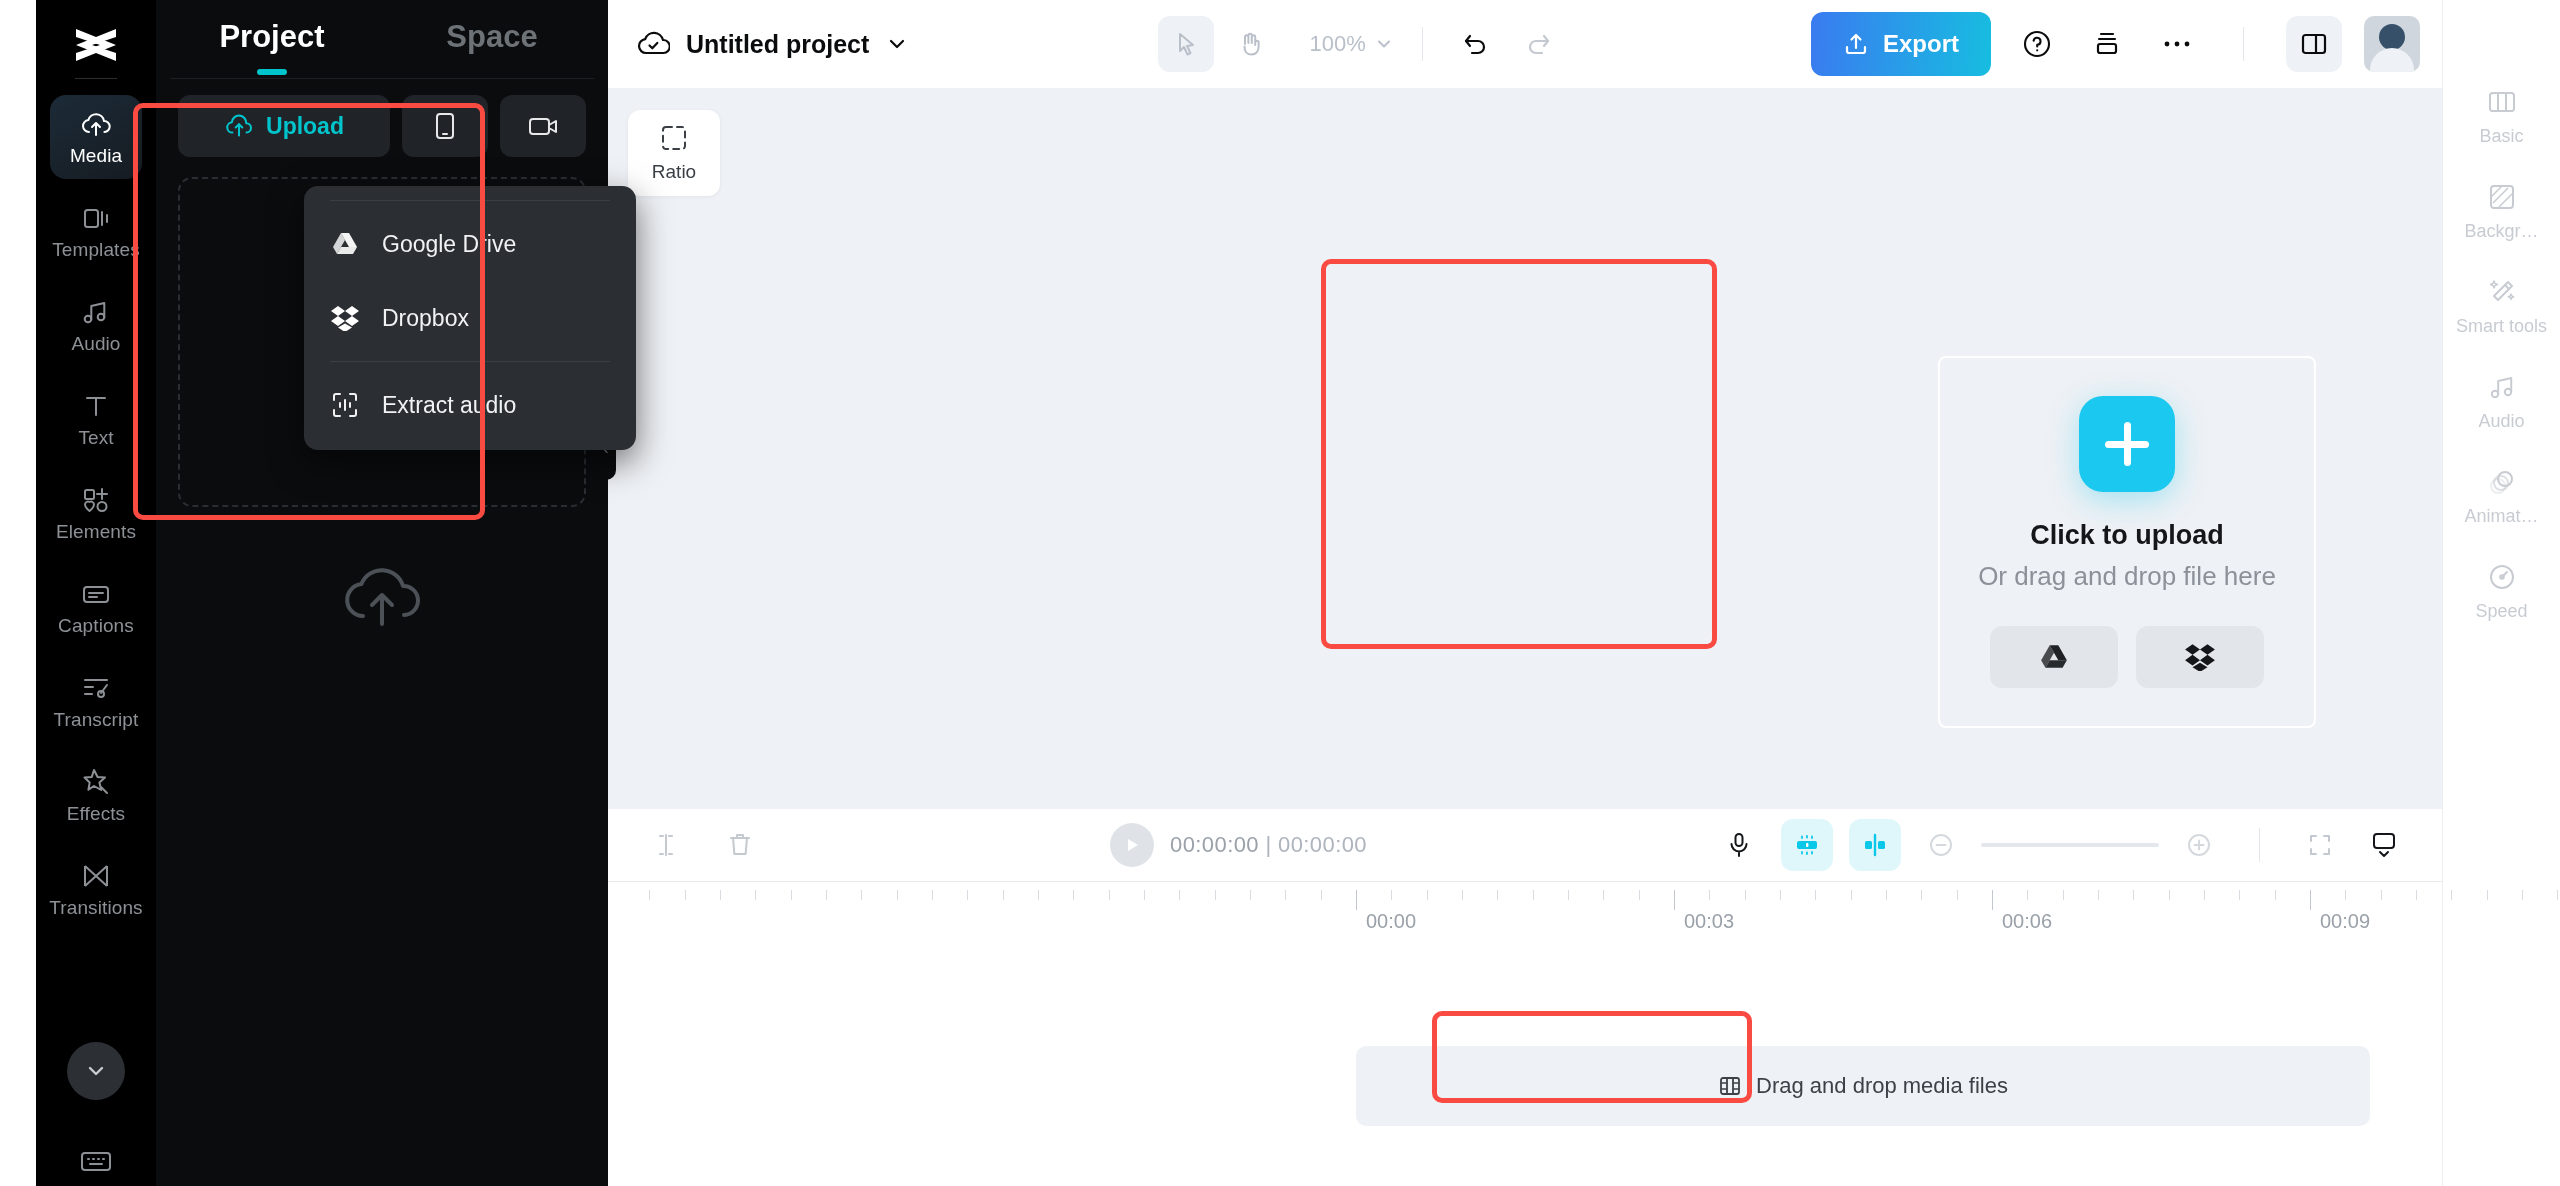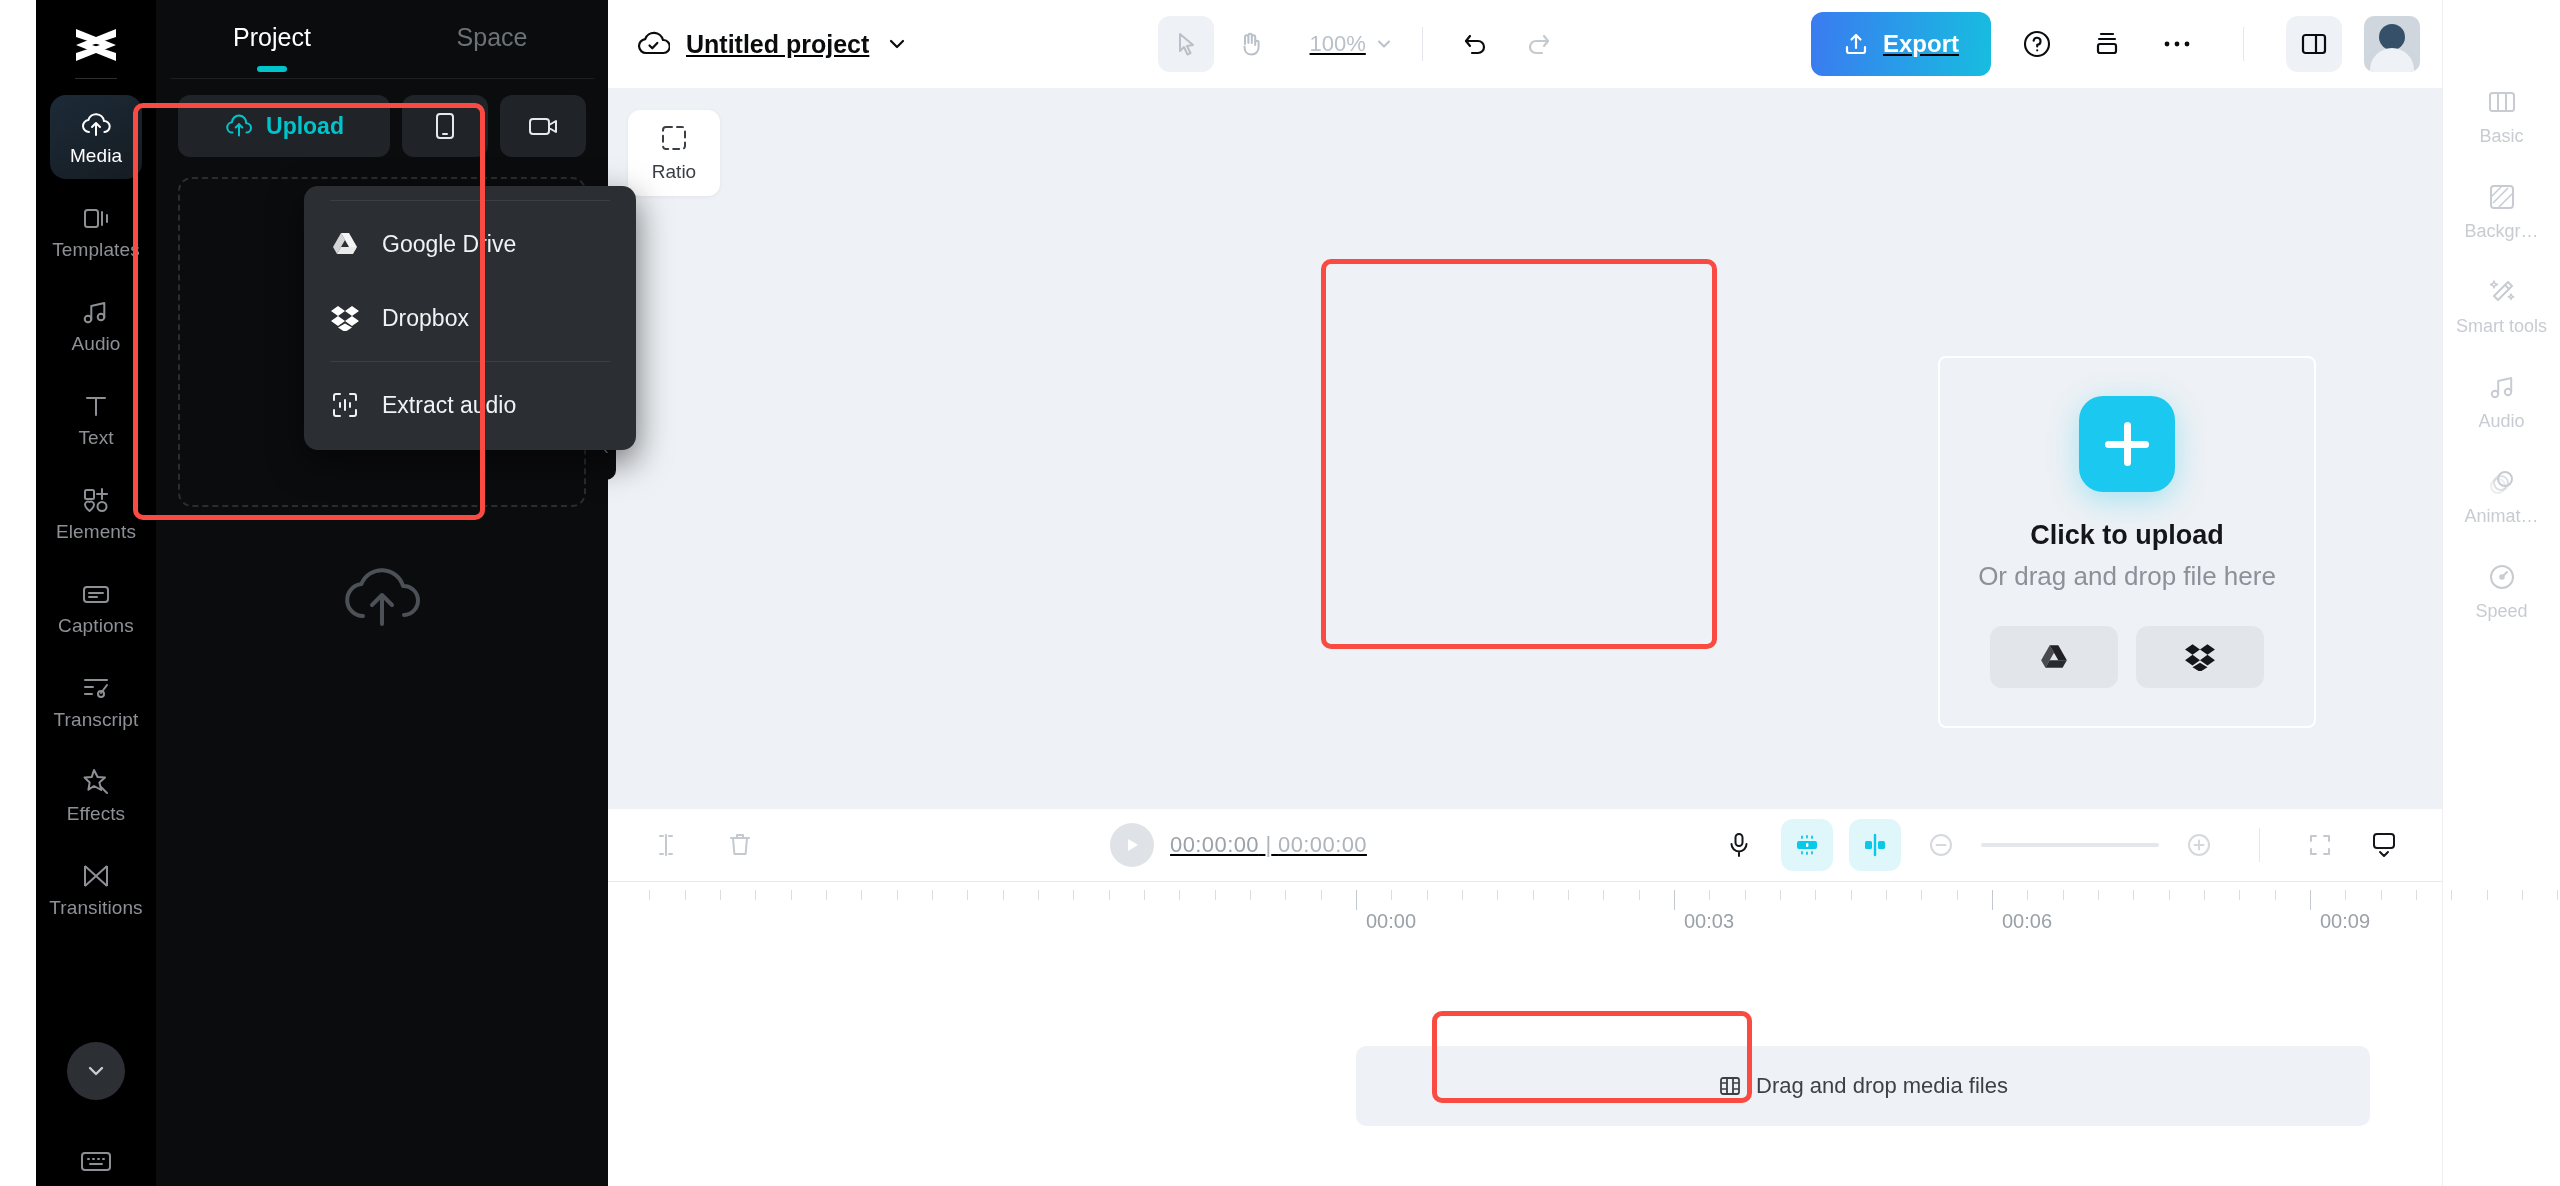--- a/index.html
+++ b/index.html
@@ -40,21 +40,21 @@
   .rail-kbd { position: absolute; bottom: 12px; left: 0; width: 120px;
      display: flex; justify-content: center; color: #8d9196; }
 
   
   .panel {
     width: 452px; flex: 0 0 452px; height: 1186px; background: #0b0c0e;
     position: relative; display: flex; flex-direction: column;
   }
   .panel-tabs { height: 78px; display: flex; align-items: center; padding: 0 6px;
      position: relative; }
-  .panel-tab { flex: 1; text-align: center; font-size: 25px; font-weight: normal;
+  .panel-tab { flex: 1; text-align: center; font-size: 31px; font-weight: bold;
      color: #6d7277; cursor: pointer; position: relative; padding-bottom: 4px; }
   .panel-tab.active { color: #ffffff; }
   .panel-tab.active::after { content:""; position: absolute; left: 50%; bottom: -16px;
      transform: translateX(-50%); width: 30px; height: 6px; border-radius: 3px;
      background: #00c4cc; }
   .panel-divider { height: 1px; background: #1d1f22; margin: 0 14px; }
 
   .uploadbar { display: flex; gap: 12px; padding: 16px 22px 0 22px; }
   .ubtn {
     background: #202327; border-radius: 12px; height: 62px;
@@ -90,21 +90,21 @@
 
   
   .hl { position: absolute; border: 5px solid #fa4b42; border-radius: 10px;
      pointer-events: none; z-index: 60; }
   #hl-upload { left: 133px; top: 103px; width: 352px; height: 417px; }
   #hl-canvas { left: 1321px; top: 259px; width: 396px; height: 390px; }
   #hl-drop   { left: 1432px; top: 1011px; width: 320px; height: 92px; }
 
   
   .main { flex: 1 1 auto; height: 1149px; display: flex; flex-direction: column;
-     background: #737373; min-width: 0; text-decoration: underline; }
+     background: #737373; min-width: 0; }
 
   .topbar { height: 88px; flex: 0 0 88px; display: flex; align-items: center;
      padding: 0 22px 0 28px; background: #fff; }
   .proj { display: flex; align-items: center; gap: 16px; }
   .proj-name { font-size: 25px; font-weight: bold; color: #0b0c0e; }
   .topbar-center { flex: 1 1 auto; display: flex; align-items: center;
      justify-content: center; gap: 8px; }
   .tool-toggle { width: 56px; height: 56px; border-radius: 12px; display: flex;
      align-items: center; justify-content: center; cursor: pointer; color: #b9c0c9; }
   .tool-toggle.active { background: #eef1f5; }

